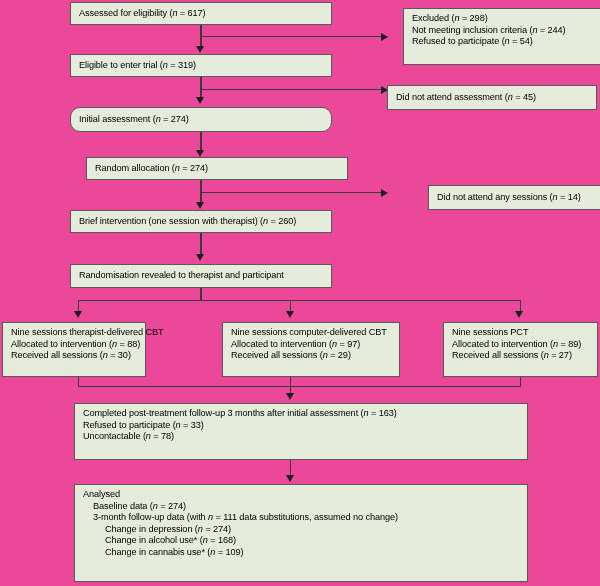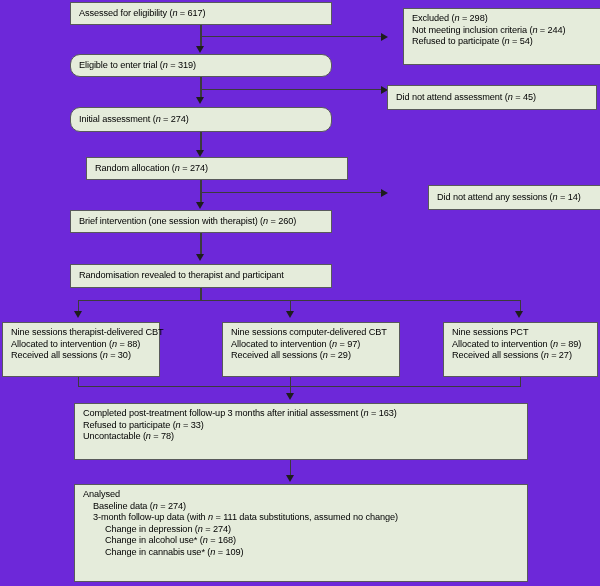--- a/index.html
+++ b/index.html
@@ -4,21 +4,21 @@
 <style>
   html, body {
     margin: 0;
     padding: 0;
     background: #ffffff;
   }
   #canvas {
     position: relative;
     width: 600px;
     height: 586px;
-    background: #6d28d9;
+    background: #ec4899;
     font-family: "Liberation Sans", sans-serif;
     overflow: hidden;
   }
   .box {
     position: absolute;
     box-sizing: border-box;
     background: #e5ecdb;
     border: 1.5px solid #58595b;
     padding: 4px 7px 4px 8px;
     font-size: 9.2px;
@@ -120,21 +120,21 @@
   <div class="box vcenter" style="left:70px; top:2px; width:262px; height:23px;">
     <span class="ln">Assessed for eligibility (<span class="ital">n</span> = 617)</span>
   </div>
 
   <div class="box" style="left:387px; top:8px; width:210px; height:57px;margin-left:16px;">
     <span class="ln">Excluded (<span class="ital">n</span> = 298)</span>
     <span class="ln">Not meeting inclusion criteria (<span class="ital">n</span> = 244)</span>
     <span class="ln">Refused to participate (<span class="ital">n</span> = 54)</span>
   </div>
 
-  <div class="box vcenter" style="left:70px; top:54px; width:262px; height:23px;border-radius:10px;">
+  <div class="box vcenter" style="left:70px; top:54px; width:262px; height:23px;">
     <span class="ln">Eligible to enter trial (<span class="ital">n</span> = 319)</span>
   </div>
 
   <div class="box vcenter" style="left:387px; top:85px; width:210px; height:25px;">
     <span class="ln">Did not attend assessment (<span class="ital">n</span> = 45)</span>
   </div>
 
   <div class="box vcenter" style="left:70px; top:107px; width:262px; height:25px;border-radius:10px;">
     <span class="ln">Initial assessment (<span class="ital">n</span> = 274)</span>
   </div>
@@ -148,21 +148,21 @@
   </div>
 
   <div class="box vcenter" style="left:70px; top:210px; width:262px; height:23px;">
     <span class="ln">Brief intervention (one session with therapist) (<span class="ital">n</span> = 260)</span>
   </div>
 
   <div class="box vcenter" style="left:70px; top:264px; width:262px; height:24px;">
     <span class="ln">Randomisation revealed to therapist and participant</span>
   </div>
 
-  <div class="box" style="left:2px; top:322px; width:158px; height:55px;">
+  <div class="box" style="left:2px; top:322px; width:144px; height:55px;">
     <span class="ln">Nine sessions therapist-delivered CBT</span>
     <span class="ln">Allocated to intervention (<span class="ital">n</span> = 88)</span>
     <span class="ln">Received all sessions (<span class="ital">n</span> = 30)</span>
   </div>
 
   <div class="box" style="left:222px; top:322px; width:178px; height:55px;">
     <span class="ln">Nine sessions computer-delivered CBT</span>
     <span class="ln">Allocated to intervention (<span class="ital">n</span> = 97)</span>
     <span class="ln">Received all sessions (<span class="ital">n</span> = 29)</span>
   </div>

